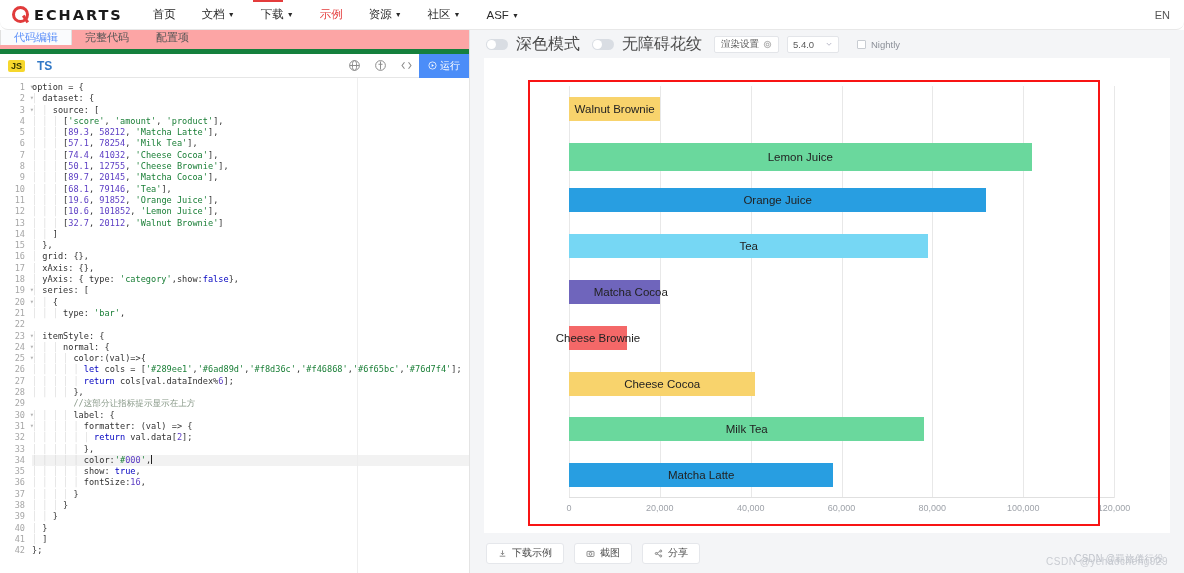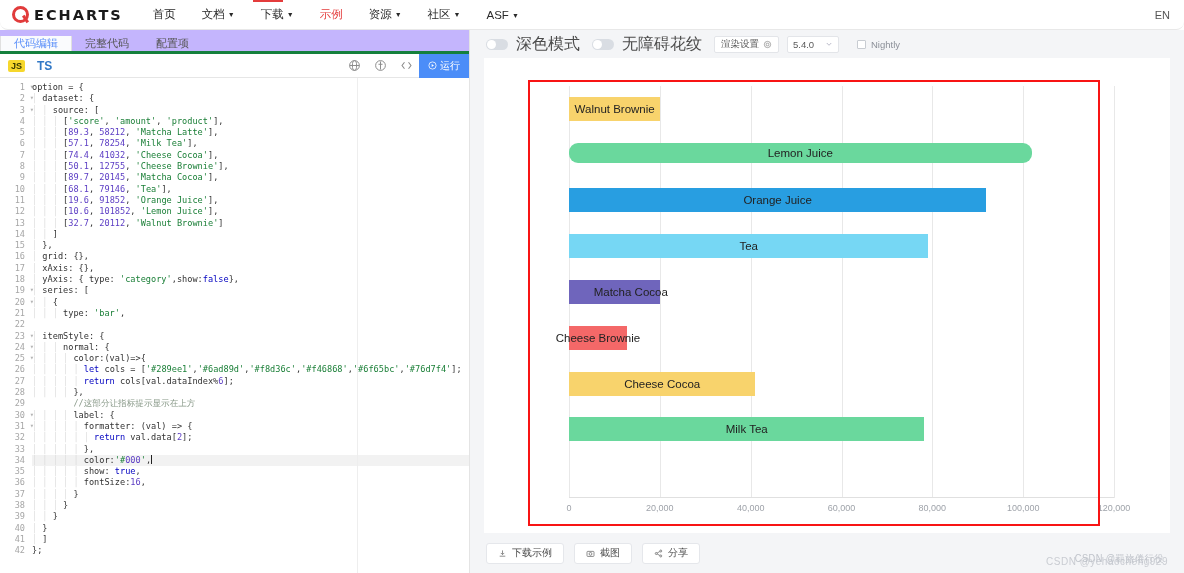--- a/index.html
+++ b/index.html
@@ -32,22 +32,22 @@
   .nav-underline{ position:absolute; left:253px; top:0; width:30px; height:2px;
      background:#e43c3c;}
   .lang{ position:absolute; right:14px; font-size:11px; color:#555; cursor:pointer;}
 
   
   .body-wrap{ display:flex; height:543px; }
   .left{ width:470px; border-right:1px solid #e4e4e4; display:flex; flex-direction:column;}
   .right{ flex:1; background:#f4f5f7; display:flex; flex-direction:column;}
 
   
-  .etabs{ height:24px; display:flex; align-items:flex-end;
-    border-bottom:3px solid #15803d; background:#c4b5fd; }
+  .etabs{ height:24px; display:flex; align-items:flex-start;
+    border-bottom:5px solid #15803d; background:#fca5a5; }
   .etab{ padding:0 13px; font-size:11px; color:#555; display:flex;
      align-items:center; cursor:pointer; border-right:1px solid transparent;}
   .etab.active{ color:#5b8ff9; background:#fafbfd;
      border-left:1px solid #e0e0e0; border-right:1px solid #e0e0e0;
      box-shadow: inset 0 -1px 0 #fafbfd; }
 
   
   .etoolbar{ height:24px; display:flex; align-items:center;
     border-bottom:1px solid #e6e6e6; background:#fff; padding-left:8px;}
   .lang-js{ background:#f6d72c; color:#3a3a00; font-size:9px; font-weight:bold;
@@ -273,40 +273,43 @@
             <div class="gridline" style="left: 363.333px;"></div>
             <div class="xtick" style="left: 363.333px;">80,000</div>
             <div class="gridline" style="left: 454.167px;"></div>
             <div class="xtick" style="left: 454.167px;">100,000</div>
             <div class="gridline" style="left: 545px;"></div>
             <div class="xtick" style="left: 545px;">120,000</div>
             <div class="axis-line"></div>
             <div class="bar" style="left: 0px; top: 10.8889px; width: 91.342px; height: 24px; background: rgb(248, 211, 108);">
               <span class="barlabel">Walnut Brownie</span>
             </div>
-            <div class="bar" style="left: 0px; top: 56.6667px; width: 462.578px; height: 20px; background: rgb(106, 216, 157); border-radius: 9px;">
+            <div class="bar" style="left: 0px; top: 56.6667px; width: 462.578px; height: 28px; background: rgb(106, 216, 157);">
               <span class="barlabel">Lemon Juice</span>
             </div>
             <div class="bar" style="left: 0px; top: 102.444px; width: 417.161px; height: 24px; background: rgb(40, 158, 225);">
               <span class="barlabel">Orange Juice</span>
             </div>
             <div class="bar" style="left: 0px; top: 148.222px; width: 359.455px; height: 24px; background: rgb(118, 215, 244);">
               <span class="barlabel">Tea</span>
             </div>
             <div class="bar" style="left: 0px; top: 194px; width: 91.4919px; height: 24px; background: rgb(111, 101, 188); padding-left: 32px;">
               <span class="barlabel">Matcha Cocoa</span>
             </div>
             <div class="bar" style="left: 0px; top: 239.778px; width: 57.929px; height: 24px; background: rgb(244, 104, 104);">
               <span class="barlabel">Cheese Brownie</span>
             </div>
             <div class="bar" style="left: 0px; top: 285.556px; width: 186.354px; height: 24px; background: rgb(248, 211, 108);">
               <span class="barlabel">Cheese Cocoa</span>
             </div>
             <div class="bar" style="left: 0px; top: 331.333px; width: 355.404px; height: 24px; background: rgb(106, 216, 157);">
               <span class="barlabel">Milk Tea</span>
+            </div>
+            <div class="bar" style="left: 0px; top: 377.111px; width: 264.38px; height: 24px; background: rgb(40, 158, 225);">
+              <span class="barlabel">Matcha Latte</span>
             </div>
           </div>
         <div class="redbox"></div>
       </div>
     </div>
 
     <div class="bottombar">
       <div class="bbtn">
         <svg width="9" height="9" viewBox="0 0 16 16" fill="none" stroke="#666" stroke-width="1.3">
             <path d="M8 2.5v7M5 7l3 3 3-3M3 12.8h10"></path>

